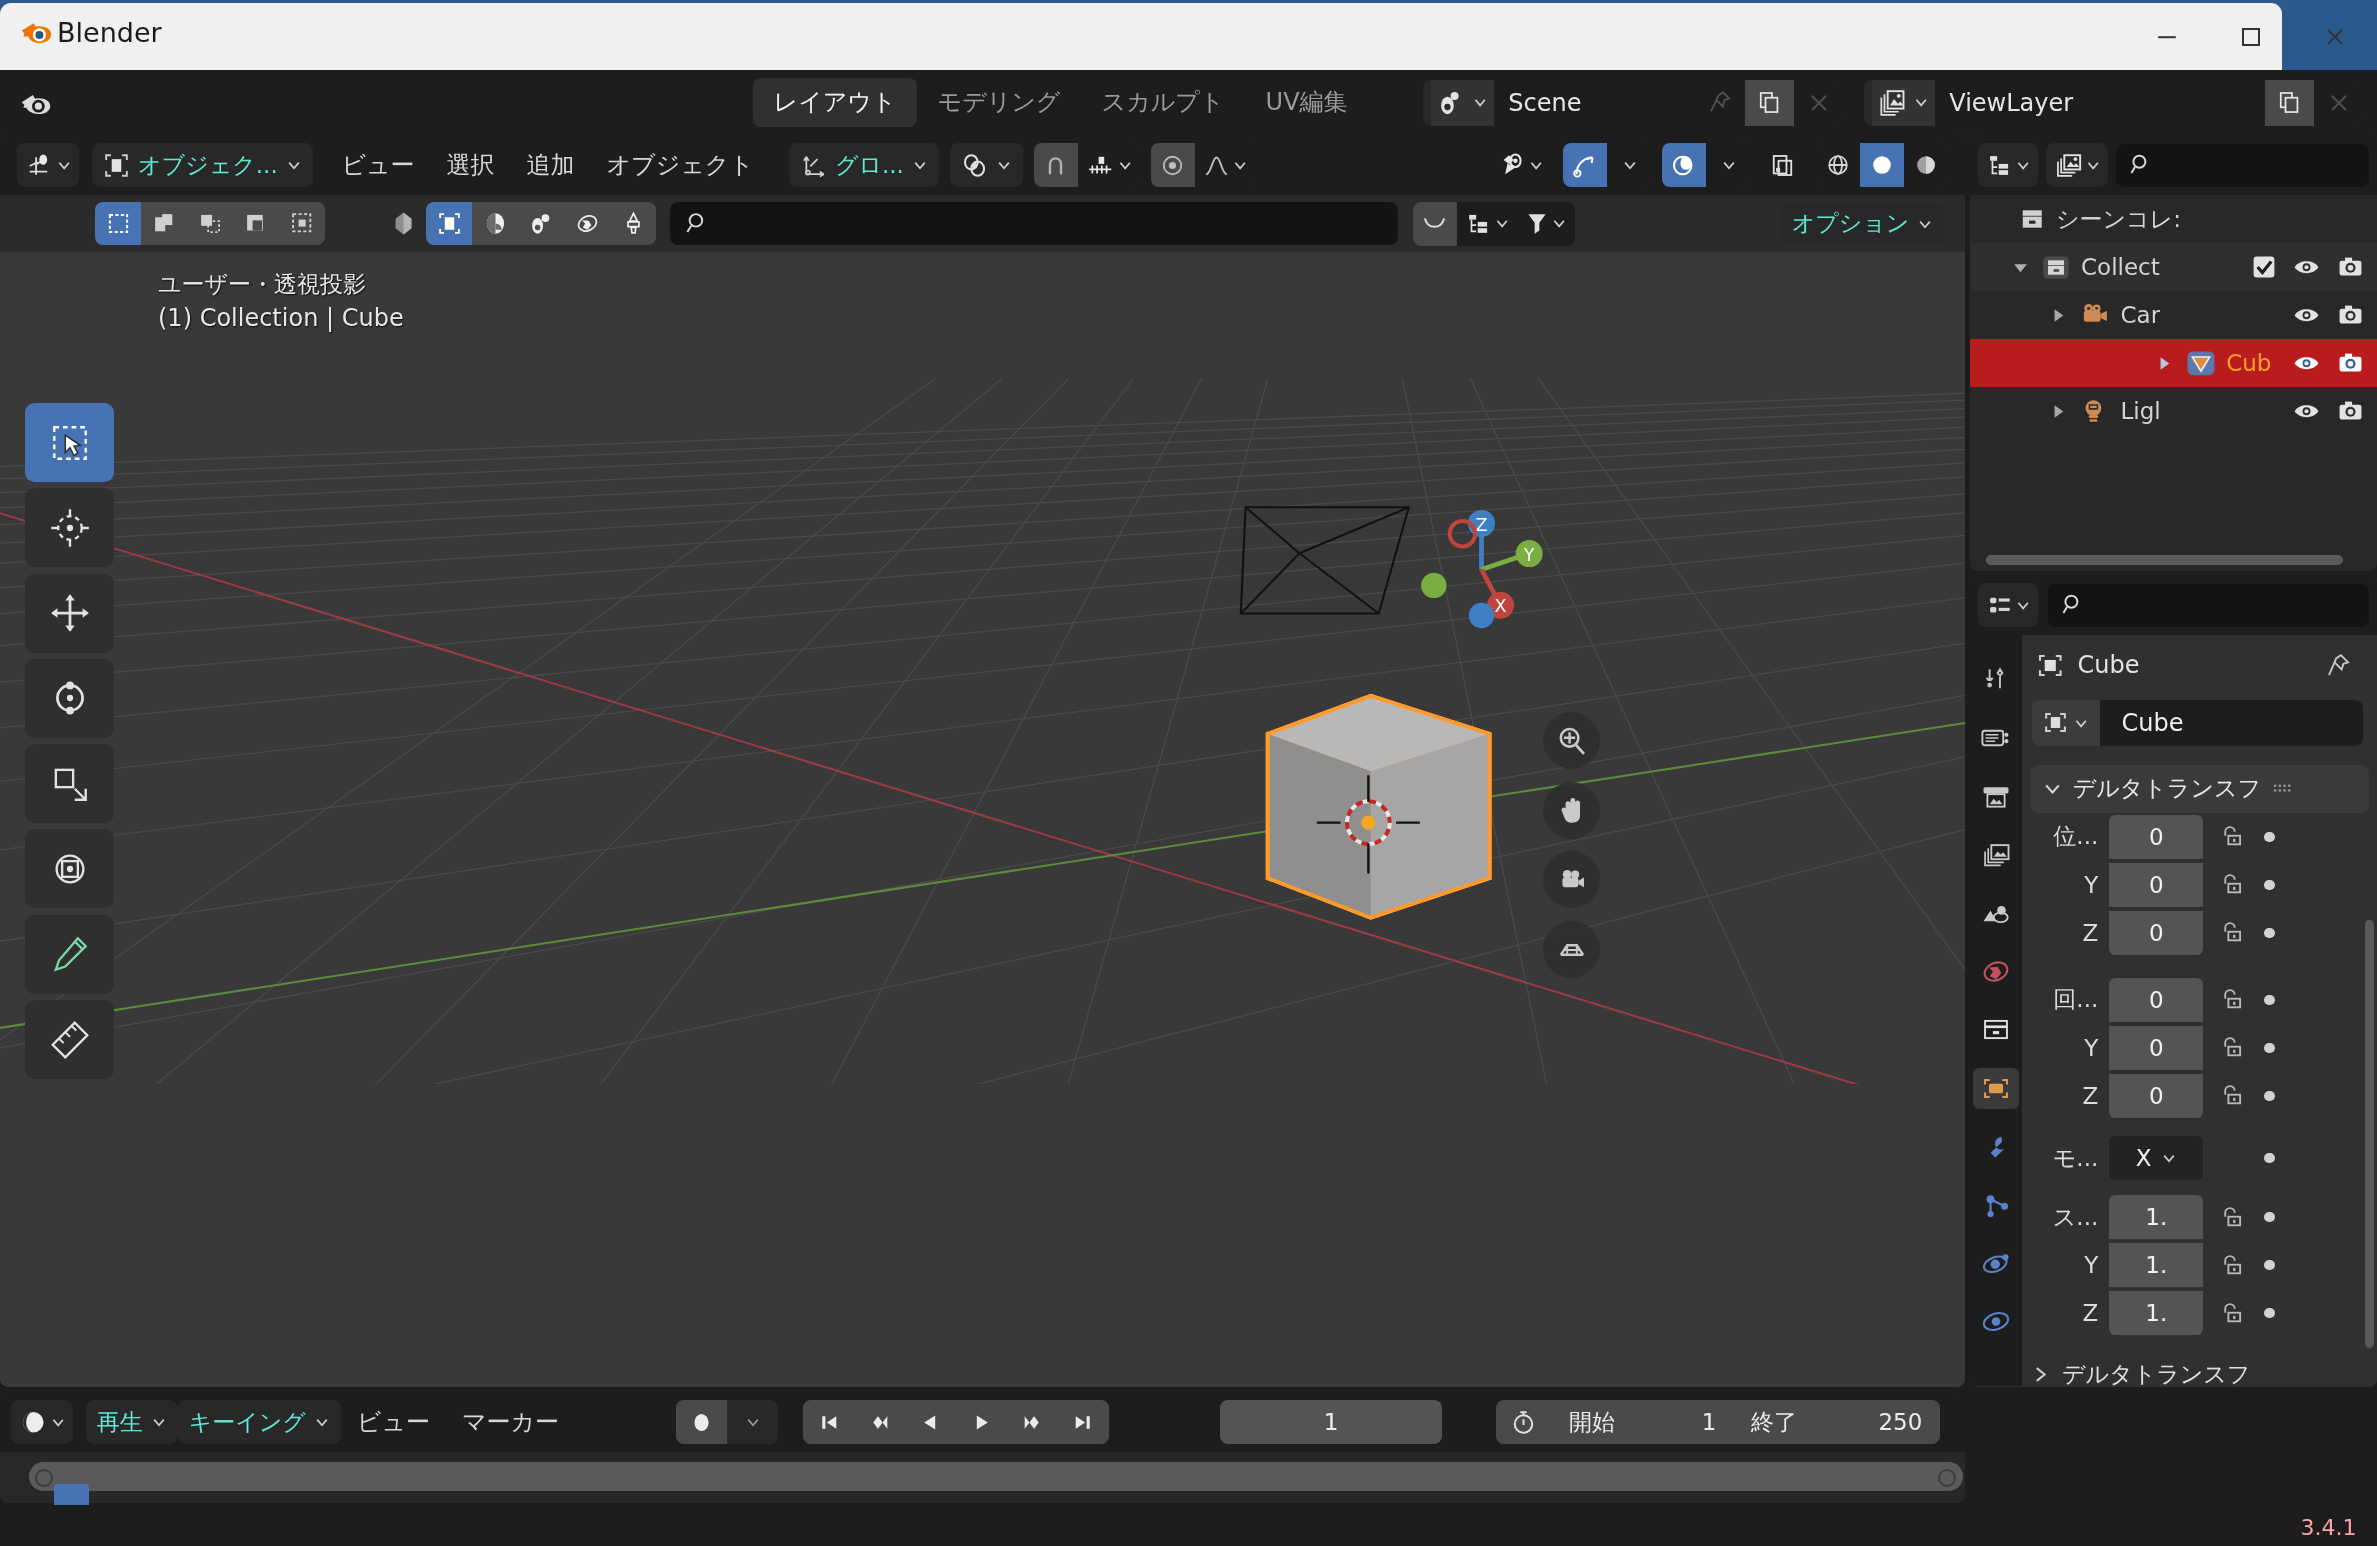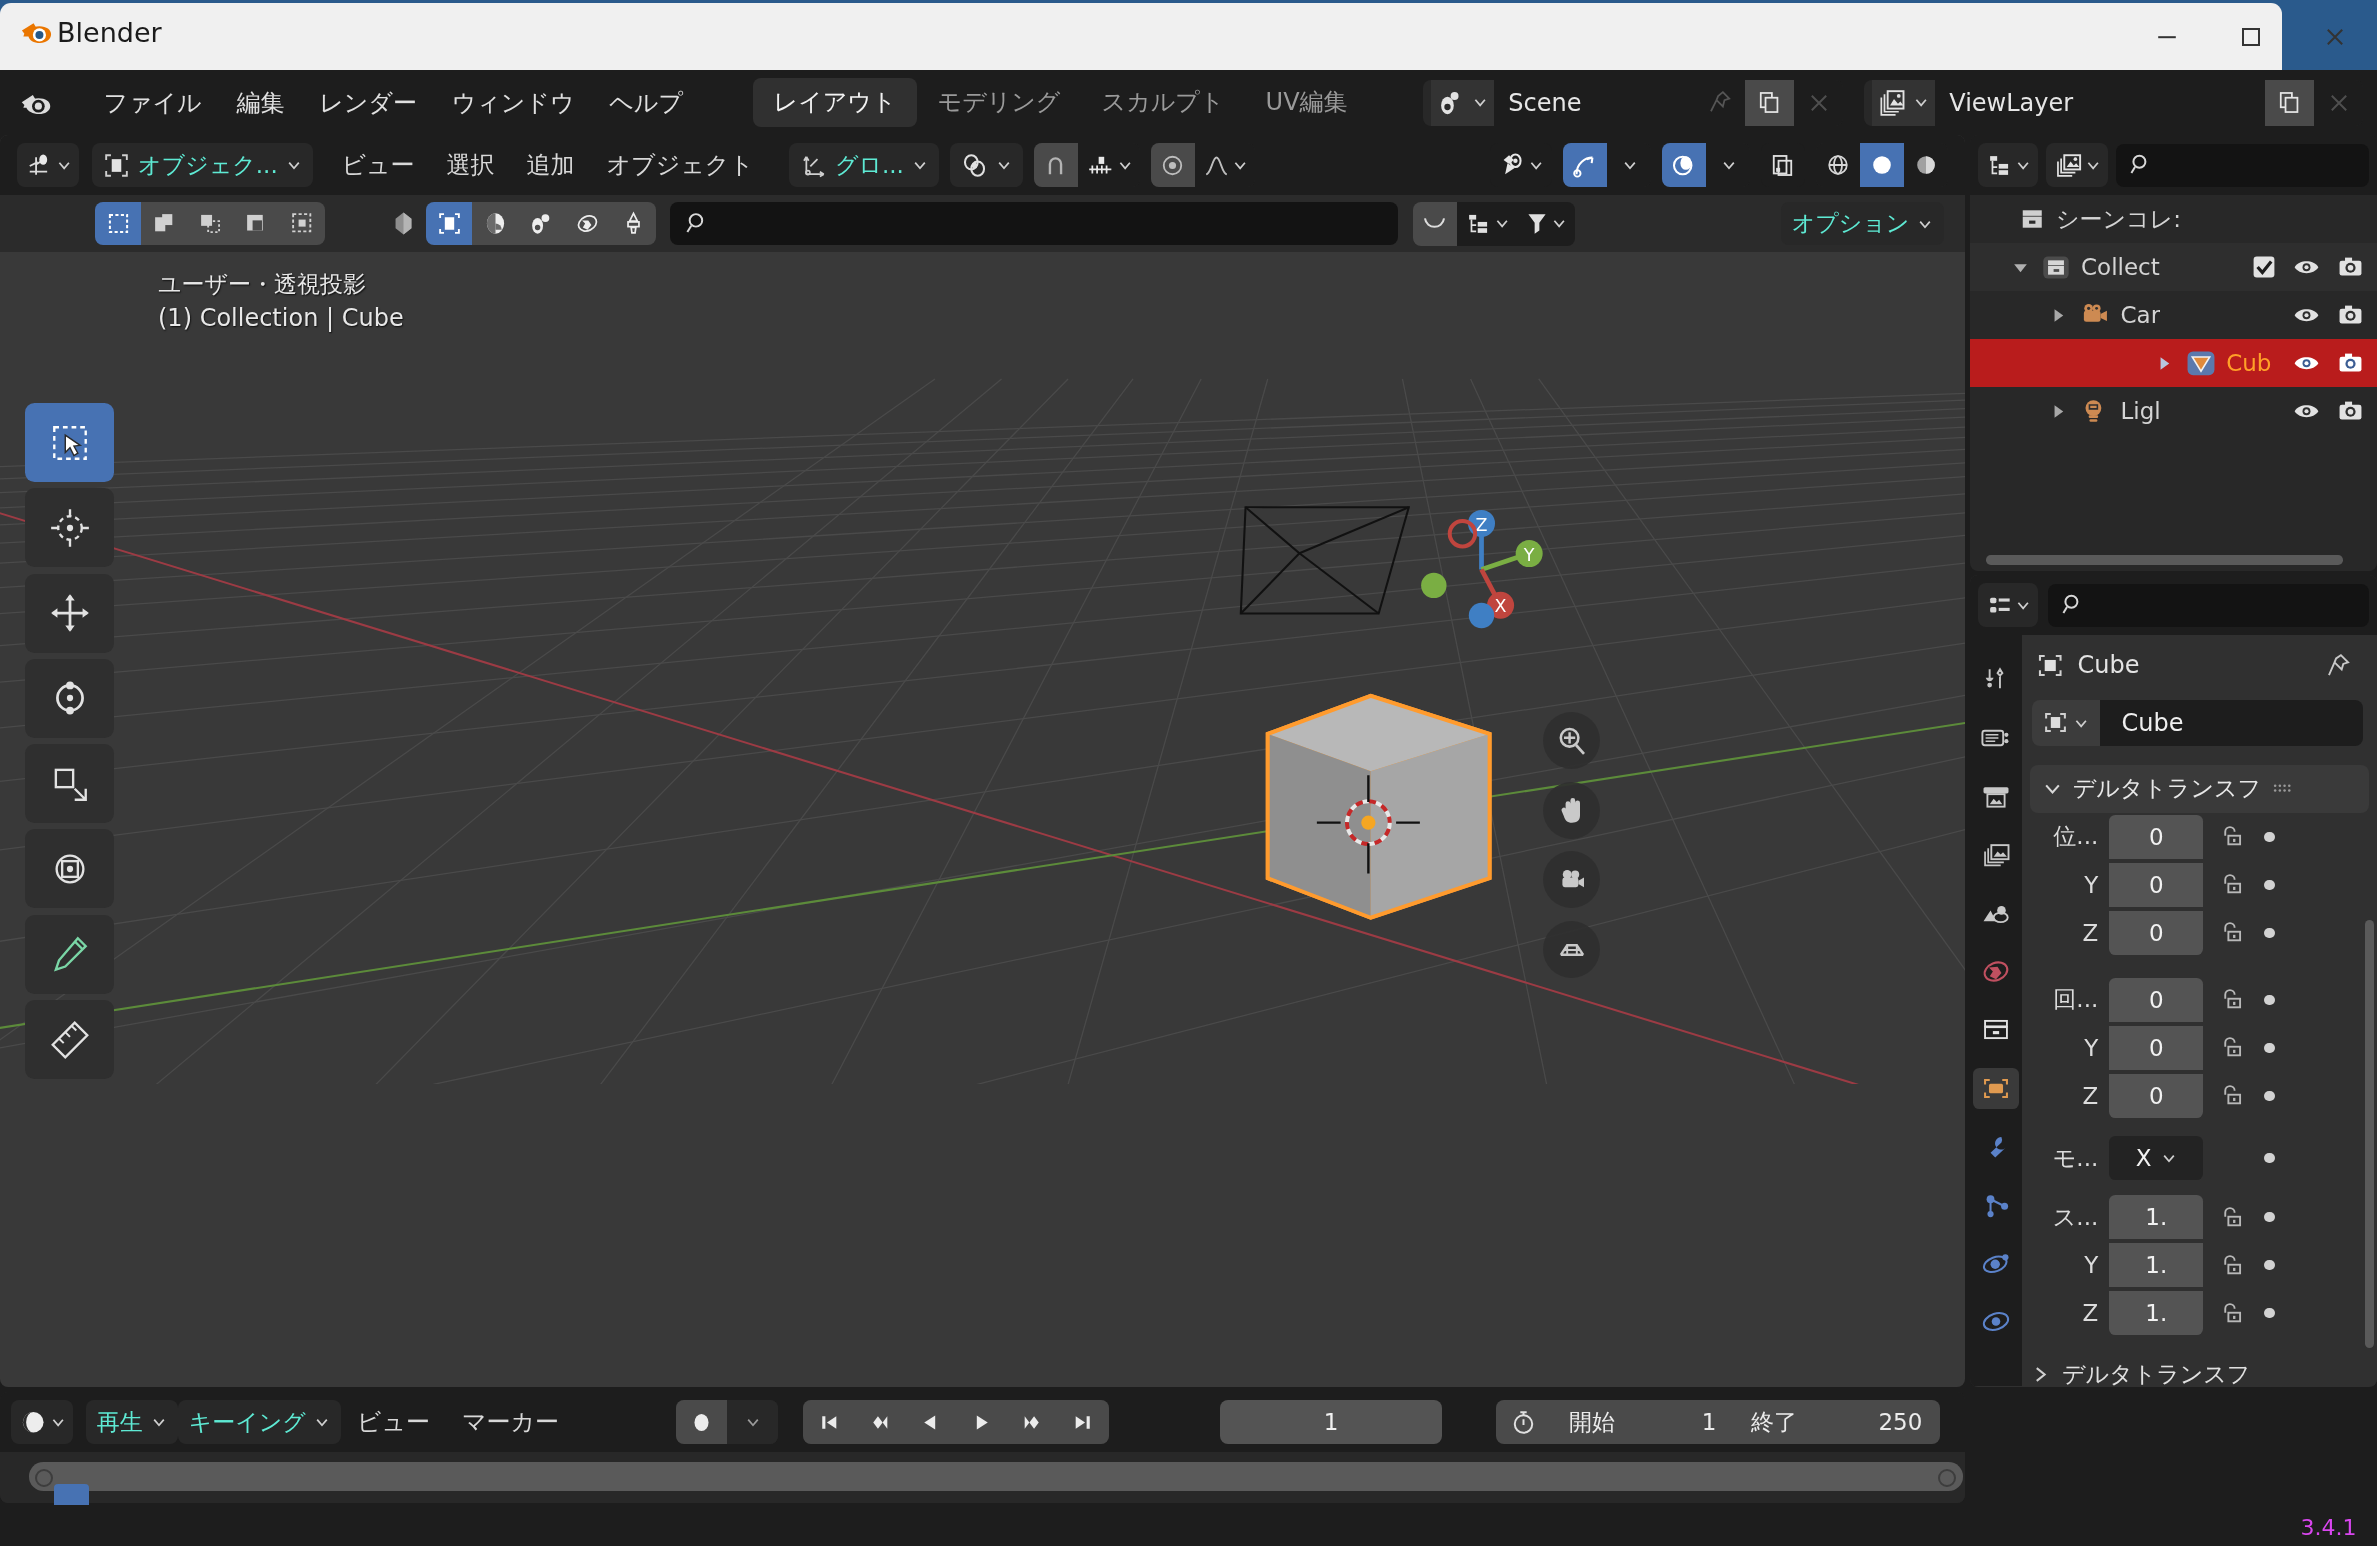--- a/index.html
+++ b/index.html
@@ -140,21 +140,21 @@
   .tick{position:absolute;top:11px;font-size:19px;color:#9a9a9a;transform:translateX(-50%);}
   .tl-scrollbar{position:absolute;left:28.5px;top:1462px;width:1934px;height:28.5px;background:#5a5a5a;
     border-radius:14.3px;}
   .tl-scrollbar::before,.tl-scrollbar::after{content:"";position:absolute;top:7.1px;width:14.3px;height:14.3px;
     border-radius:50%;border:2.4px solid #3d3d3d;}
   .tl-scrollbar::before{left:6.3px;} .tl-scrollbar::after{right:6.3px;}
   .playhead{position:absolute;left:54px;top:1484px;width:35px;height:27px;background:#4772b3;border-radius:4px;}
 
   
   .statusbar{position:absolute;left:0;bottom:0;width:2377px;height:41px;background:#1d1d1d;}
-  .sb-ver{position:absolute;right:20.6px;top:9.5px;font-size:22px;color:#d946ef;}
+  .sb-ver{position:absolute;right:20.6px;top:9.5px;font-size:22px;color:#fca5a5;}
 
   .chev{display:inline-block;}
 </style>
 </head>
 <body>
 
 <div class="titlebar">
   <div class="tb-tab"></div>
   <svg class="tb-logo" viewBox="0 0 48 48">
     <path d="M6 30 C8 22 18 16 28 16 C38 16 44 21 44 27 C44 34 37 39 29 39 C20 39 14 35 13 30 Z" fill="#ea7600"></path>
@@ -183,27 +183,20 @@
 </div>
 
 <div class="topbar">
   <svg class="tb-blender-icon" viewBox="0 0 48 48">
     <path d="M8 30 C10 23 18 18 27 18 C36 18 42 22 42 28 C42 34 35 38 28 38 C20 38 13 34 12 30 Z" fill="#dcdcdc"></path>
     <circle cx="27" cy="28" r="8" fill="#1d1d1d"></circle>
     <circle cx="27" cy="28" r="4.5" fill="#dcdcdc"></circle>
     <path d="M6 23 L20 14 L23 19 L10 27 Z" fill="#dcdcdc"></path>
   </svg>
 
-  <div class="menu-row">
-    <div class="menu-item">ファイル</div>
-    <div class="menu-item">編集</div>
-    <div class="menu-item">レンダー</div>
-    <div class="menu-item">ウィンドウ</div>
-    <div class="menu-item">ヘルプ</div>
-  </div>
 
   <div class="ws-row">
     <div class="ws-tab active">レイアウト</div>
     <div class="ws-tab">モデリング</div>
     <div class="ws-tab">スカルプト</div>
     <div class="ws-tab">UV編集</div>
   </div>
 
   <div class="scene-block" style="left:1423px;width:420px;">
     <div class="sb-icon">

